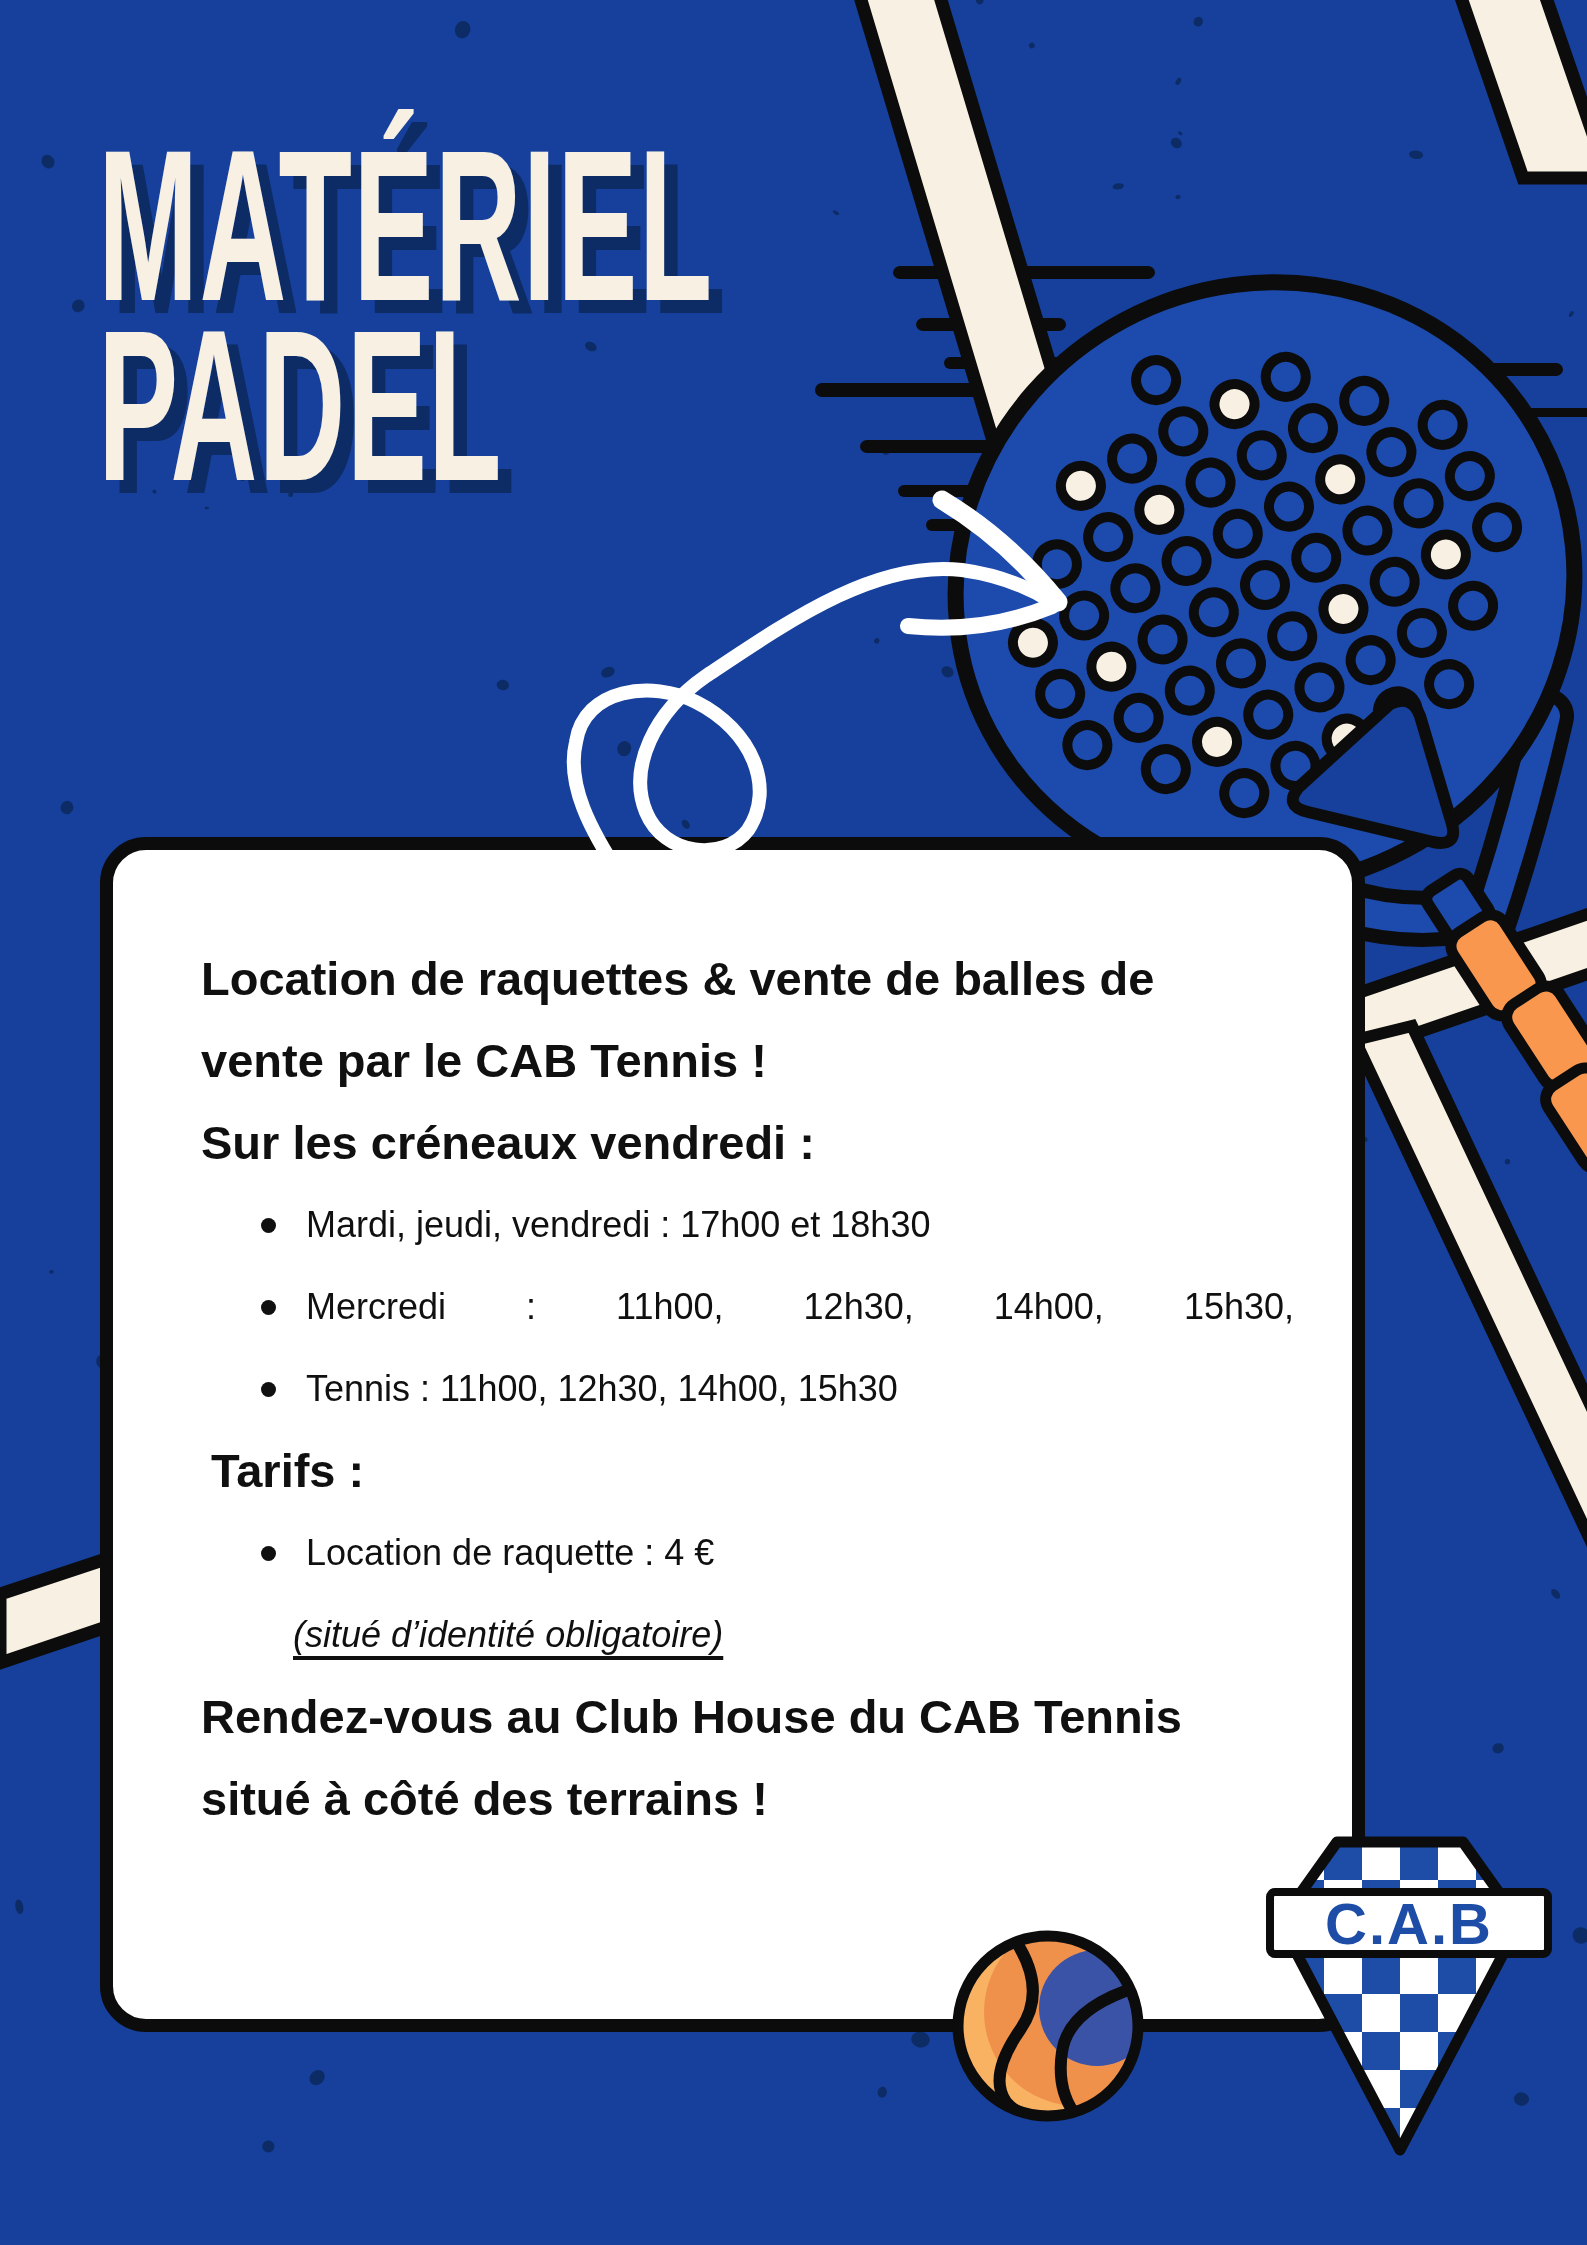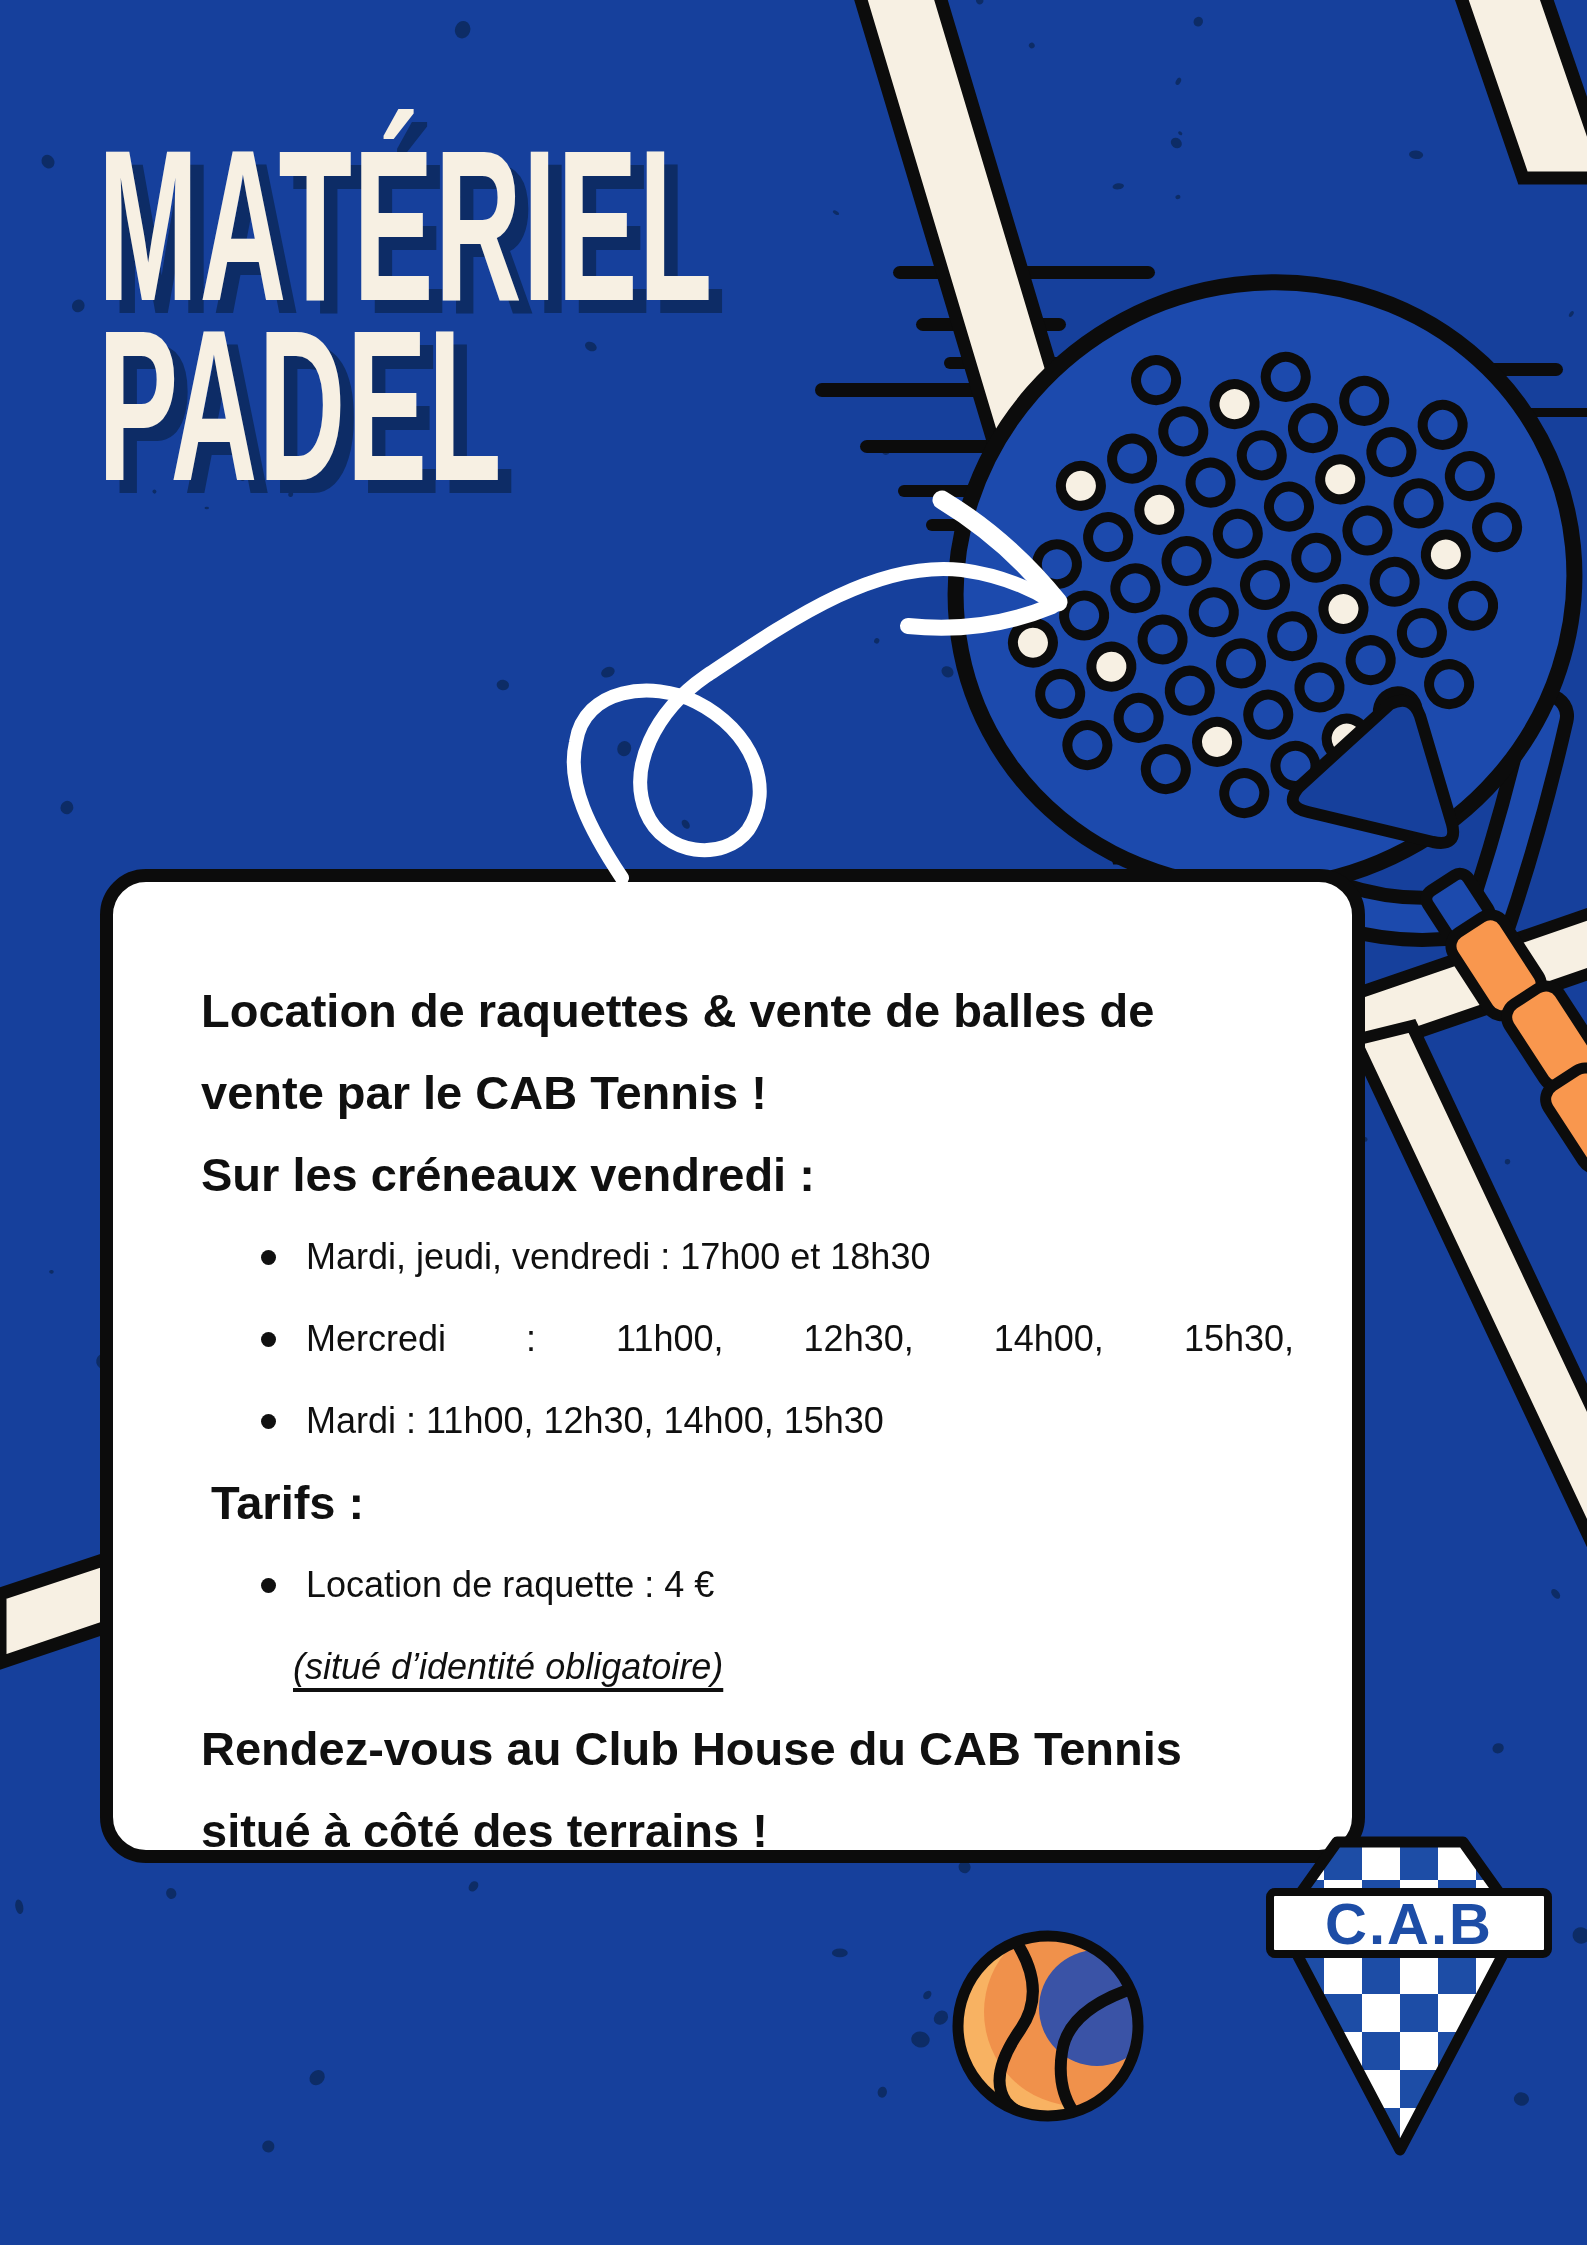--- a/index.html
+++ b/index.html
@@ -12,24 +12,24 @@
   #bg-art{z-index:1;}
   .title{
     position:absolute;left:98px;top:136px;z-index:5;
     font-weight:900;font-size:215px;line-height:180px;letter-spacing:2px;
     color:var(--cream,#F7F0E3);
     transform:scaleX(0.56);transform-origin:left top;
     text-shadow:24px 13px 0 var(--navy,#0D2C66);
     white-space:nowrap;
   }
   .card{
-    position:absolute;left:100px;top:837px;width:1265px;height:994px;
+    position:absolute;left:100px;top:837px;width:1265px;height:1195px;
     box-sizing:border-box;background:var(--card-white,#fff);
     border:13px solid var(--ink-black,#0c0c0c);border-radius:46px;
-    padding:88px 58px 0 88px;color:#101010;z-index:10;margin-top:32px;
+    padding:88px 58px 0 88px;color:#101010;z-index:10;
   }
   .row{height:82px;line-height:82px;white-space:nowrap;}
   .b{font-weight:700;font-size:47px;}
   .r{font-weight:400;font-size:36px;}
   .li{display:flex;align-items:center;}
   .dot{flex:0 0 auto;width:15px;height:15px;border-radius:50%;background:#101010;margin:0 30px 0 60px;}
   .li .r{flex:1 1 auto;}
   .justify{display:block;width:100%;text-align:justify;text-align-last:justify;}
   .cont{margin-left:105px;}
   .tarifs{margin-left:10px;}
@@ -255,21 +255,21 @@
   <div class="row li">
     <span class="dot"></span>
     <span class="r">Mardi, jeudi, vendredi : 17h00 et 18h30</span>
   </div>
   <div class="row li">
     <span class="dot"></span>
     <span class="r justify">Mercredi : 11h00, 12h30, 14h00, 15h30,</span>
   </div>
   <div class="row li">
     <span class="dot"></span>
-    <span class="r">Mardi : 11h00, 12h30, 14h00, 15h30</span>
+    <span class="r">Tennis : 11h00, 12h30, 14h00, 15h30</span>
   </div>
 
   <div class="row b tarifs">Tarifs :</div>
 
   <div class="row li">
     <span class="dot"></span>
     <span class="r">Location de raquette : 4 €</span>
   </div>
   <div class="row cont r note">(situé d’identité obligatoire)</div>
 

